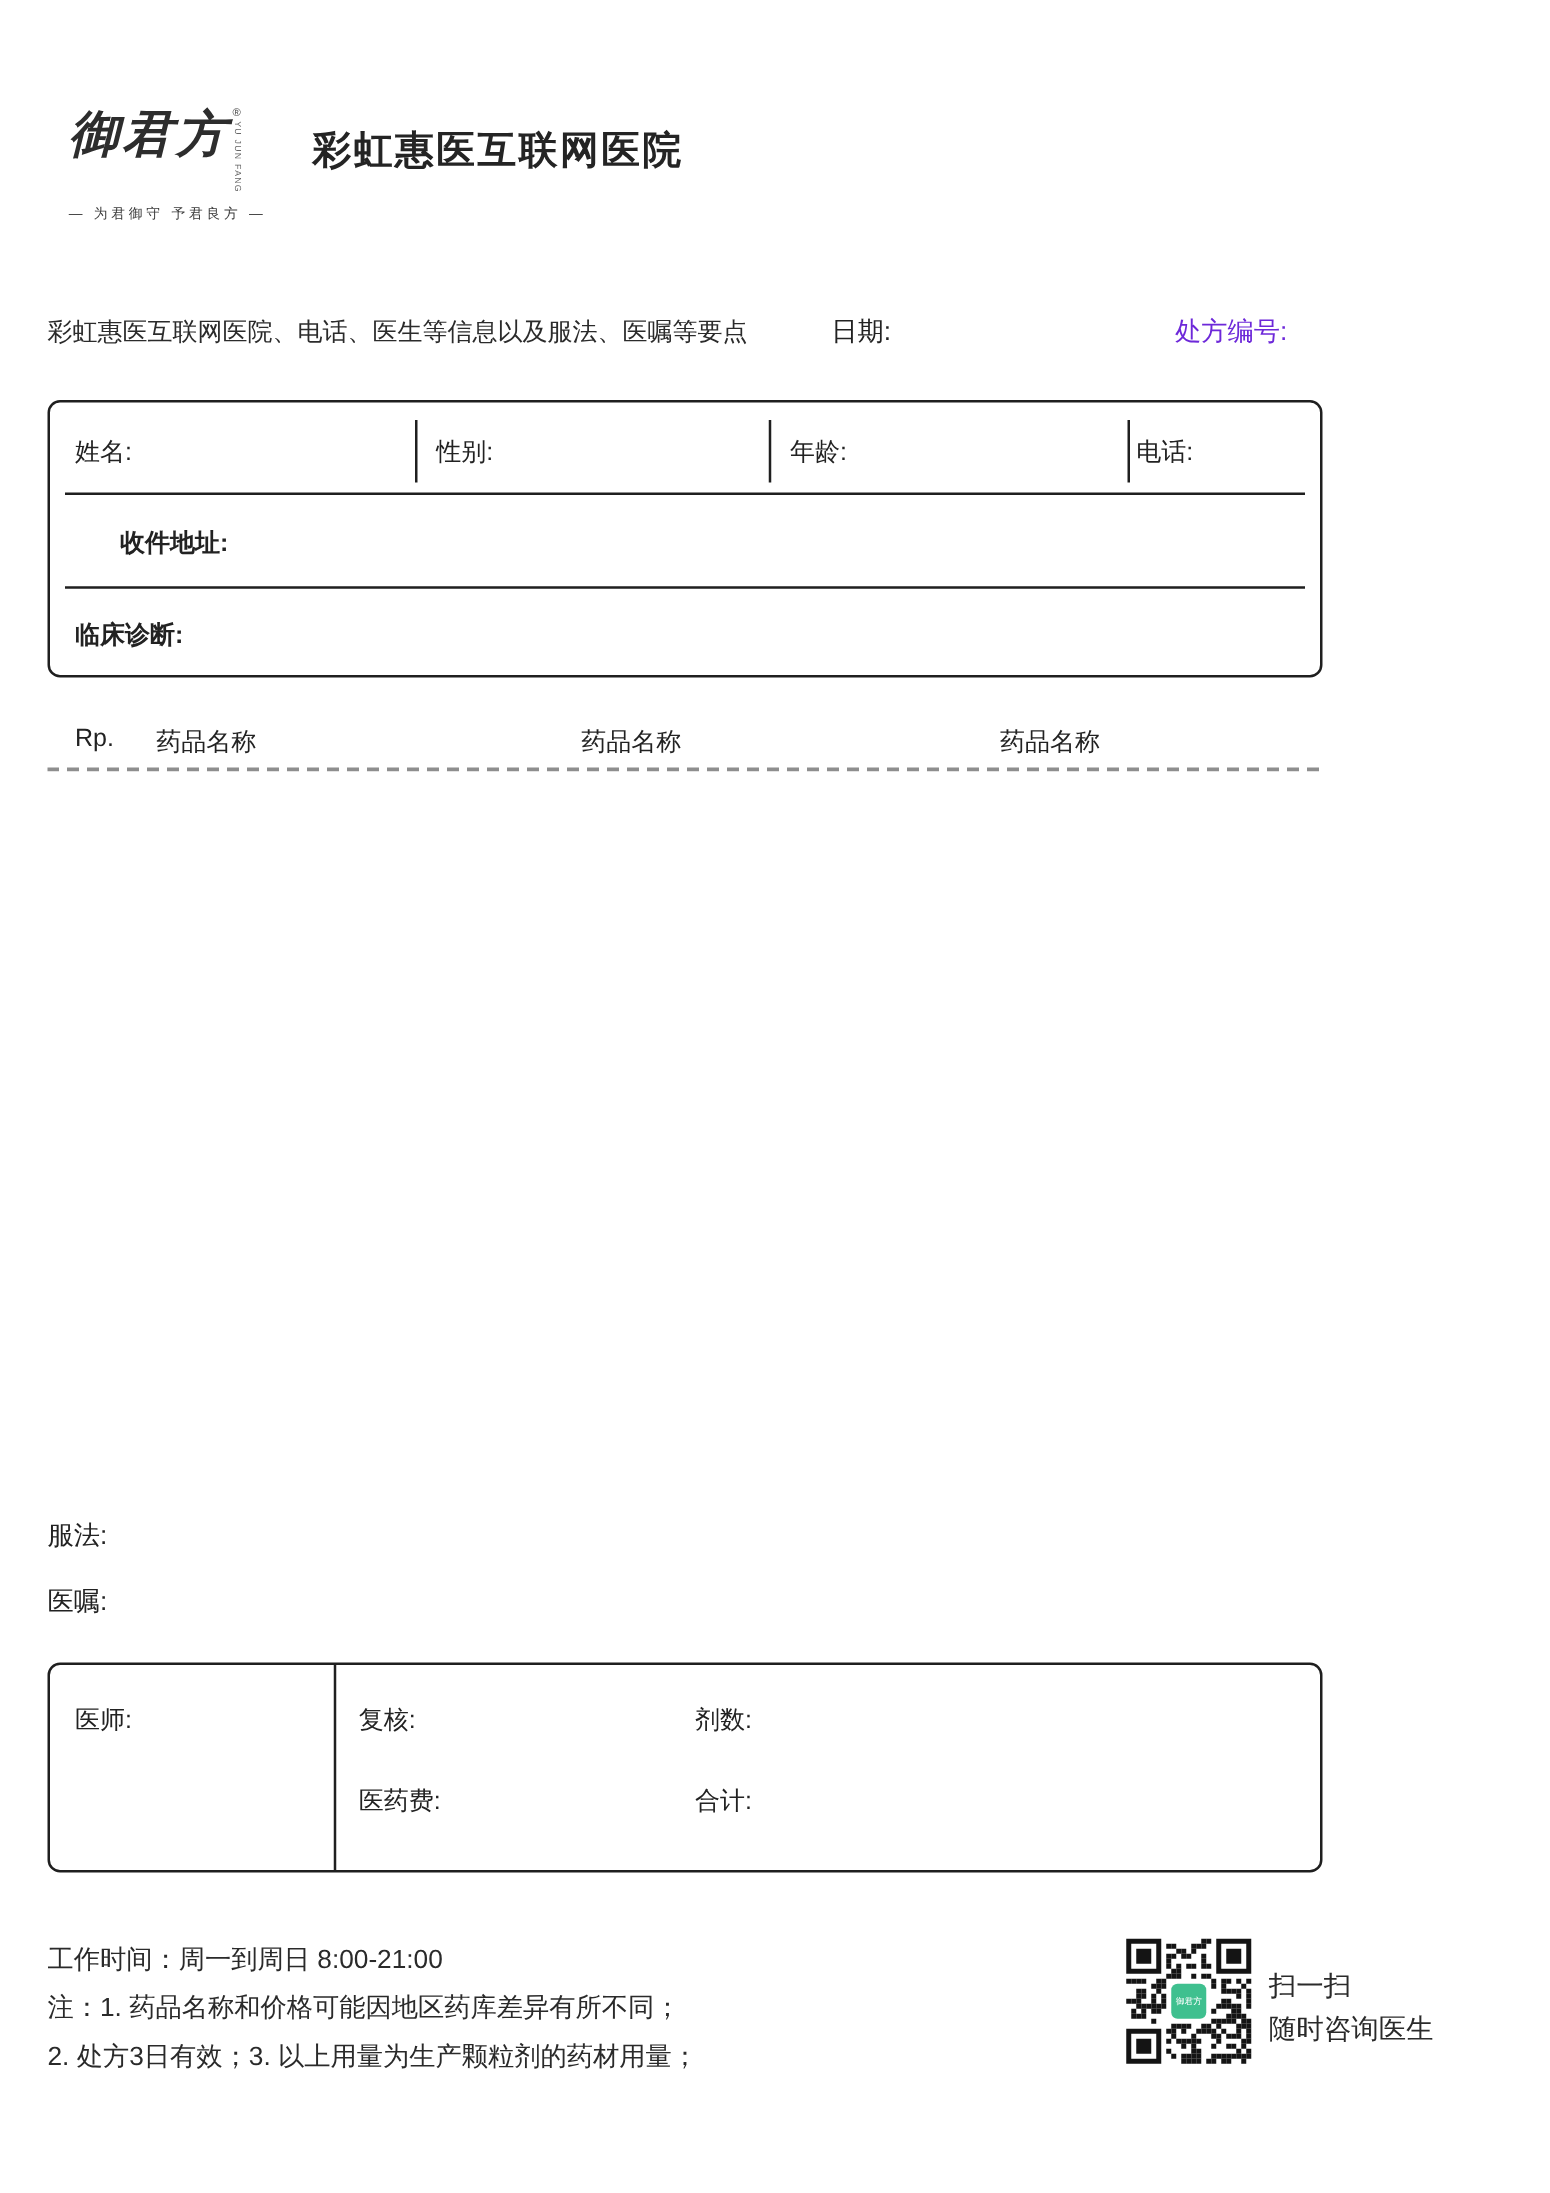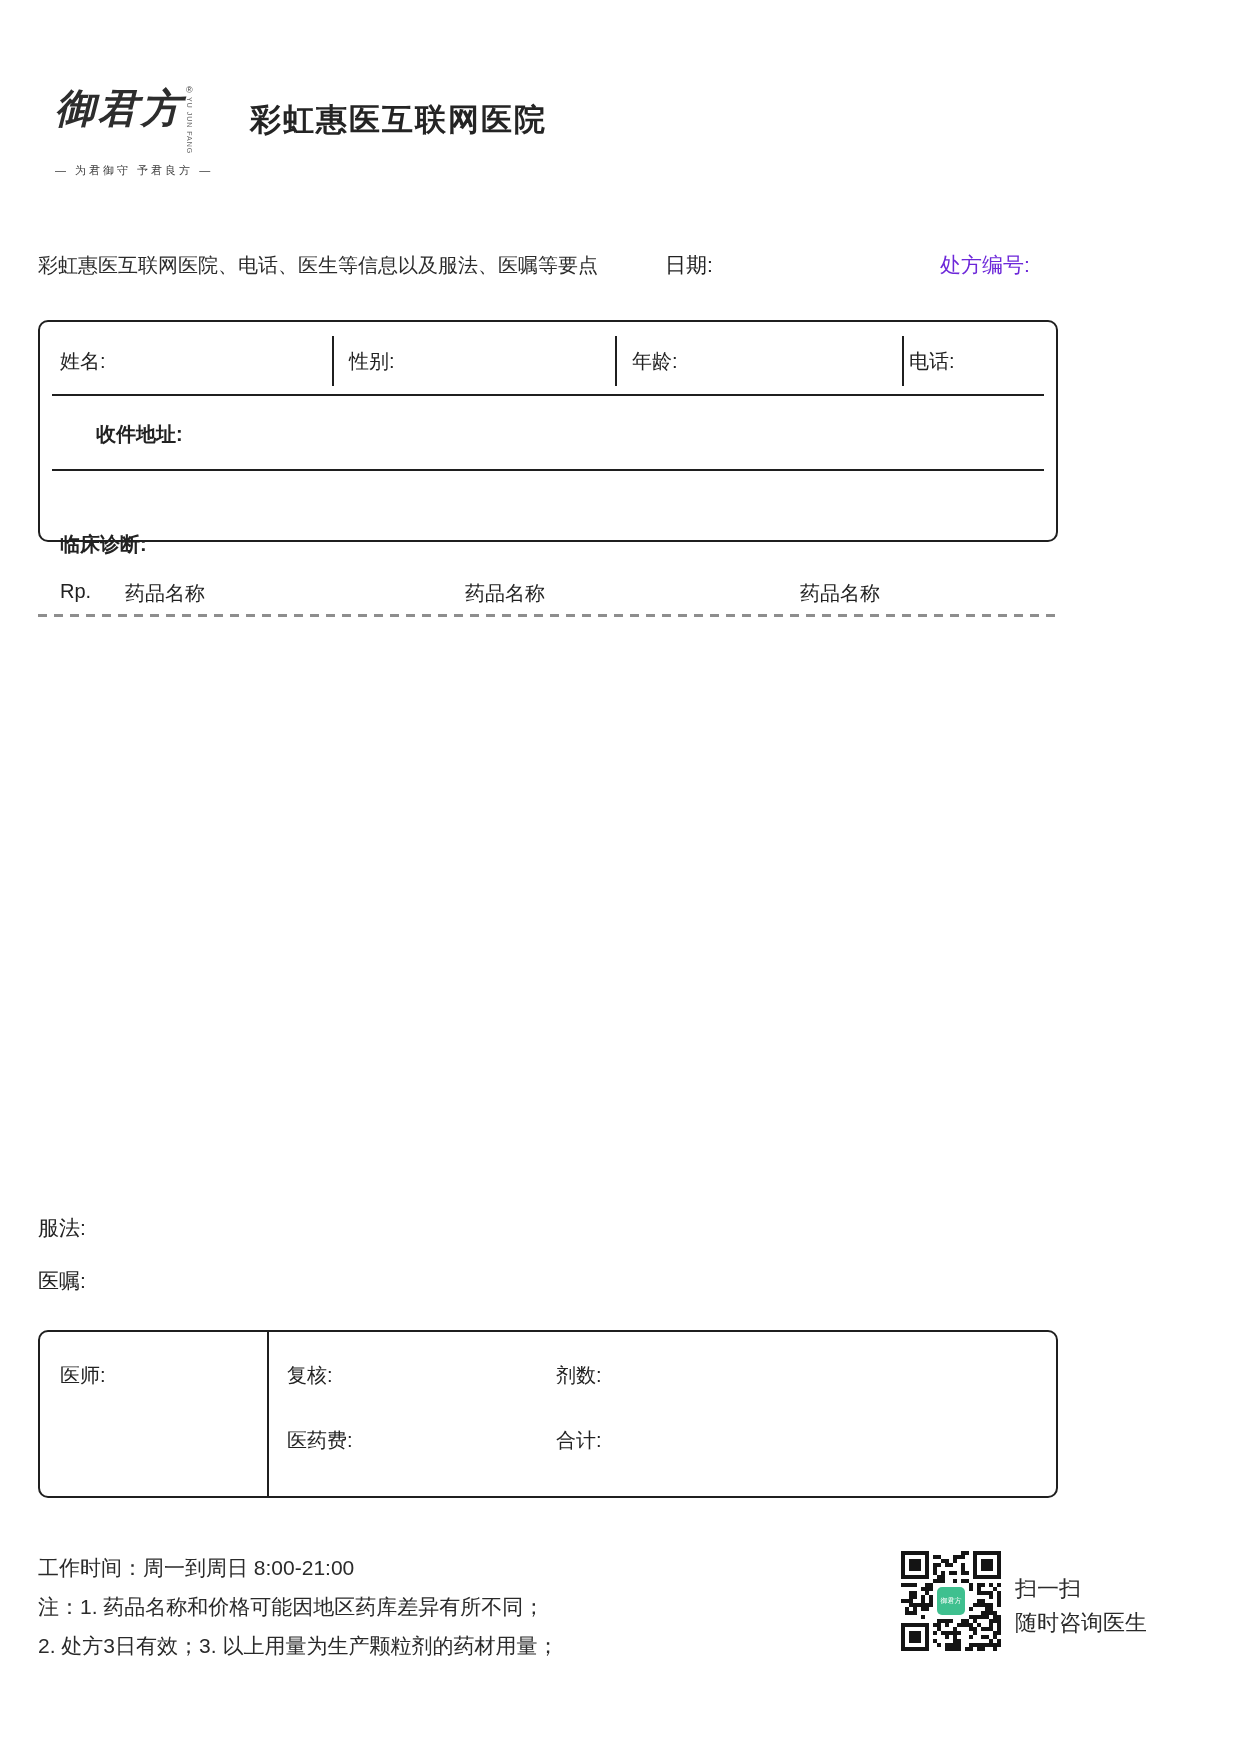--- a/index.html
+++ b/index.html
@@ -40,21 +40,21 @@
   .lbl { position:absolute; font-size:20px; color:#222; white-space:nowrap; }
   .pb-name    { left:20px;  top:26px; }
   .pb-gender  { left:309px; top:26px; }
   .pb-age     { left:592px; top:26px;text-align:right; }
   .pb-phone   { left:869px; top:26px; }
   .vdiv { position:absolute; width:2px; top:14px; height:50px; background:#1f1f1f; }
   .vdiv-1 { left:292px; } .vdiv-2 { left:575px; } .vdiv-3 { left:862px; }
   .hline { position:absolute; left:12px; right:12px; height:2px; background:#1f1f1f; }
   .hline-1 { top:72px; } .hline-2 { top:147px; }
   .pb-address   { left:20px; top:99px;  font-weight:700;padding-left:36px; }
-  .pb-diagnosis { left:20px; top:172px; font-weight:700;margin-top:37px; }
+  .pb-diagnosis { left:20px; top:172px; font-weight:700; }
 
   
   .rp-label { position:absolute; left:60px; top:580px; font-size:20px; color:#222; }
   .drug-col { position:absolute; top:580px; font-size:20px; color:#222; }
   .drug-col-0 { left:125px; } .drug-col-1 { left:465px; } .drug-col-2 { left:800px; }
   .dash-line {
     position:absolute; left:38px; top:614px; width:1018px; height:3px;
     background:repeating-linear-gradient(90deg,#8e8e8e 0 9px,transparent 9px 16px);
   }
 

